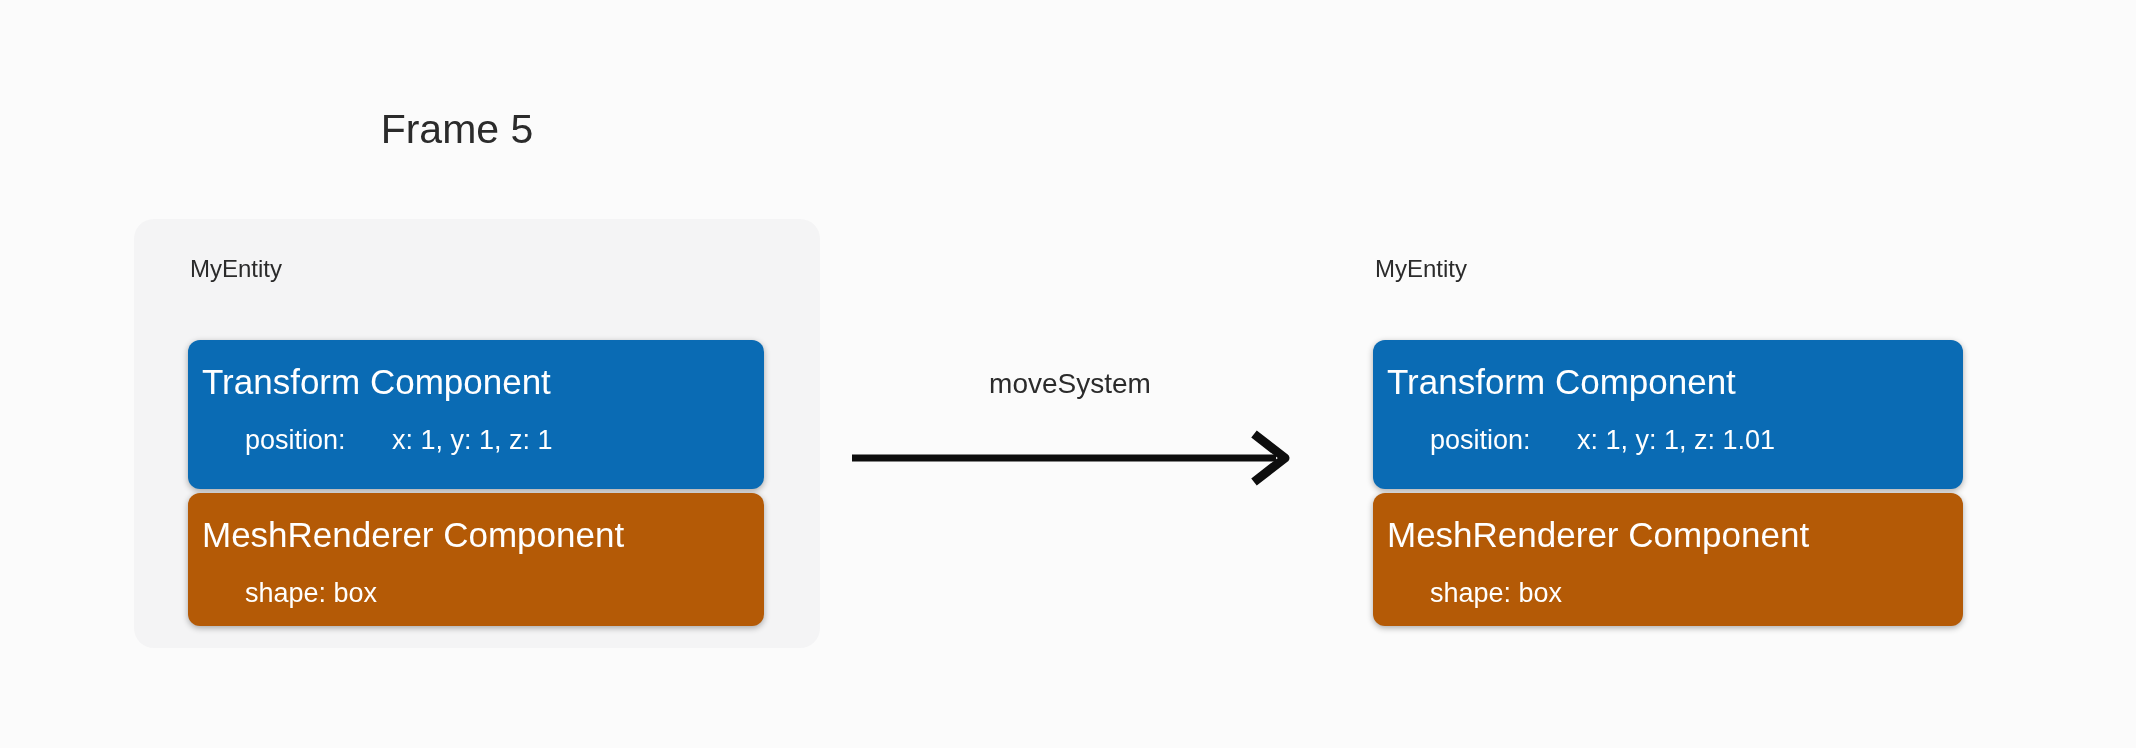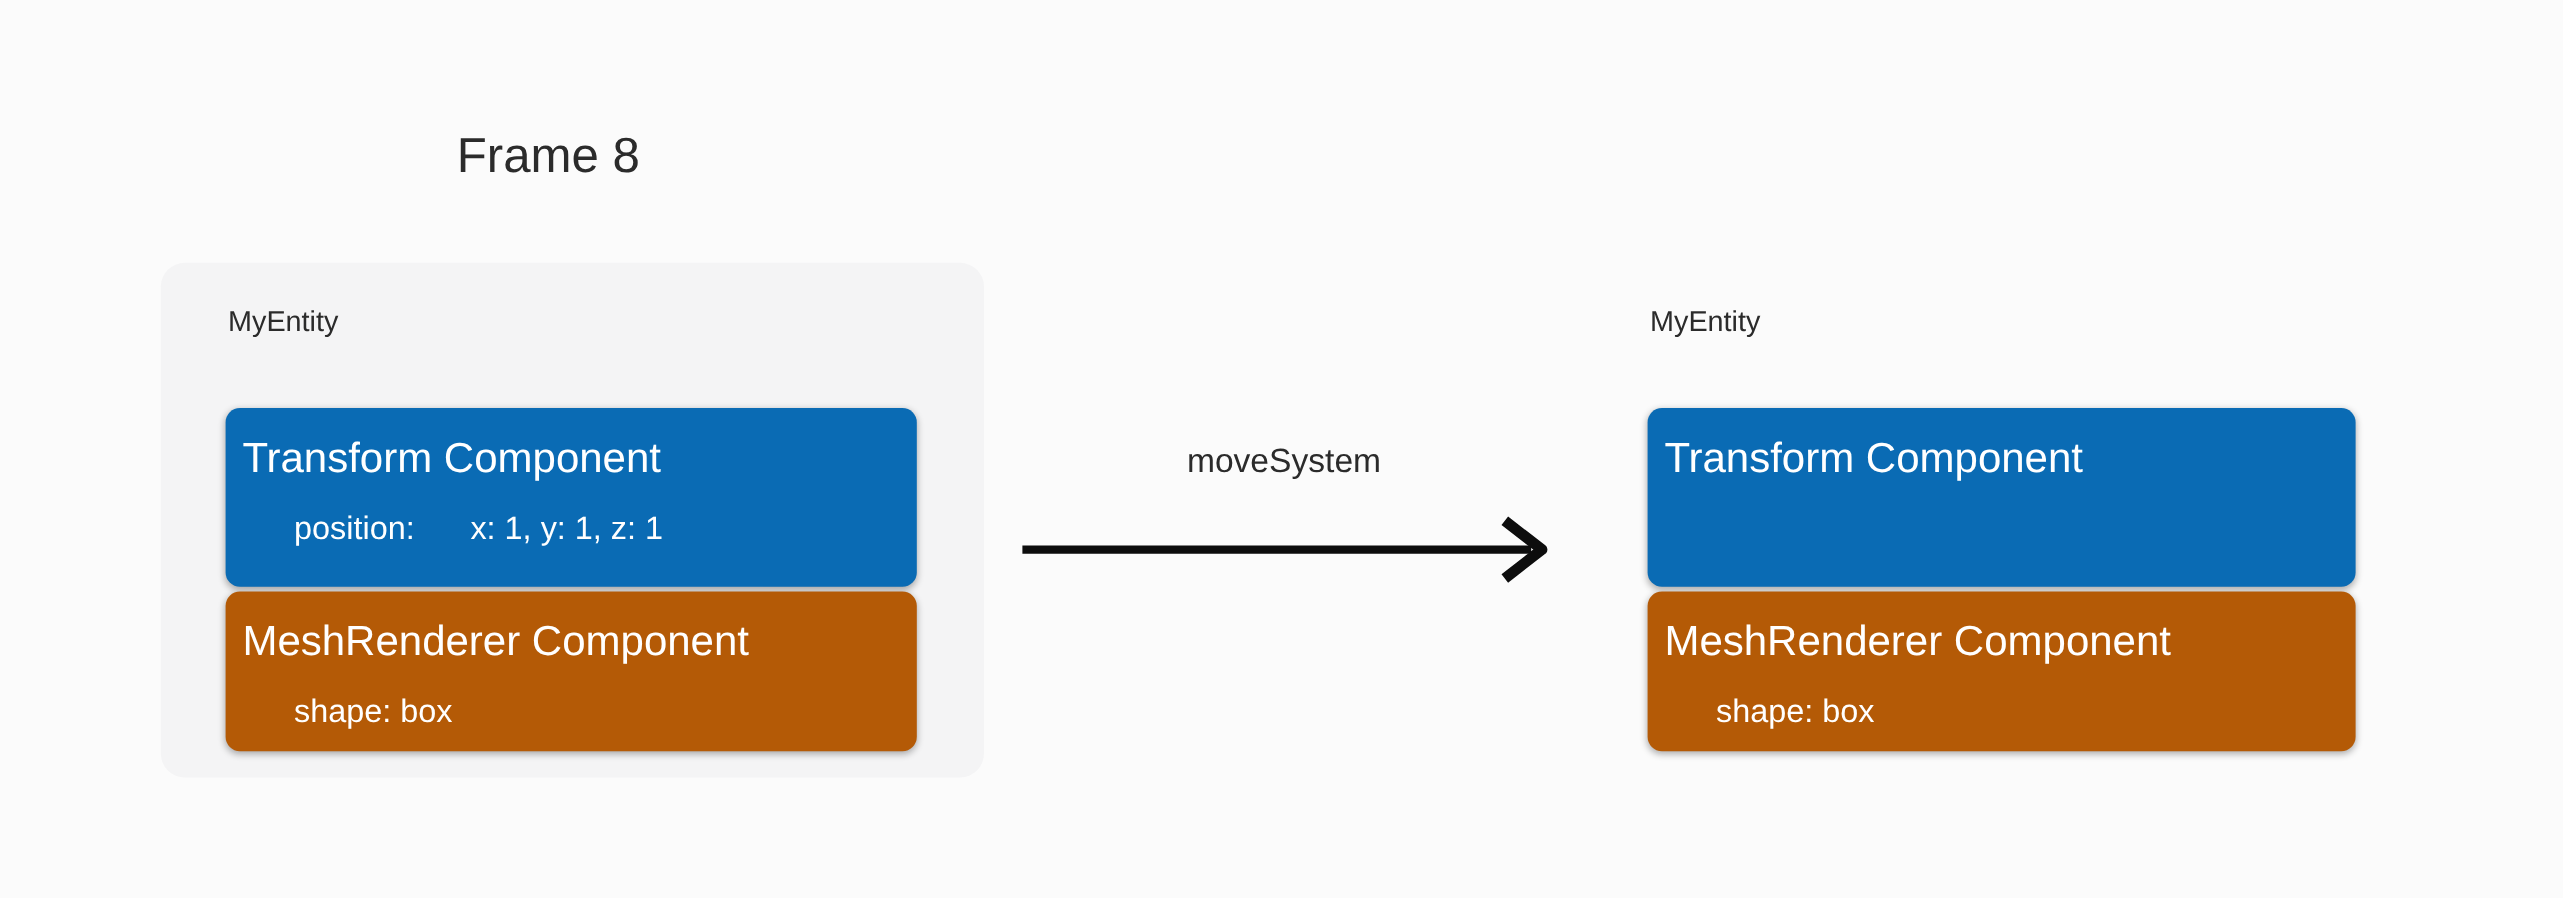--- a/index.html
+++ b/index.html
@@ -115,21 +115,21 @@
     width: 440px;
     height: 70px;
     color: var(--arrow, #0d0d0d);
   }
 </style>
 </head>
 <body>
 
 <div class="canvas">
 
-  <div class="frame-title f1">Frame 8</div>
+  <div class="frame-title f1">Frame 5</div>
 
   <div class="entity-group left">
     <div class="entity-name">MyEntity</div>
 
     <div class="component transform">
       <div class="comp-title">Transform Component</div>
       <div class="comp-detail">
         <span class="detail-label">position:</span><span class="detail-value">x: 1, y: 1, z: 1</span>
       </div>
     </div>
@@ -146,20 +146,23 @@
   <svg class="arrow-svg" viewBox="0 0 440 70" fill="none" xmlns="http://www.w3.org/2000/svg">
     <line x1="2" y1="35" x2="426" y2="35" stroke="currentColor" stroke-width="7"></line>
     <polyline points="404,11 435,35 404,59" stroke="currentColor" stroke-width="9" stroke-linejoin="round" stroke-linecap="butt" fill="none"></polyline>
   </svg>
 
   <div class="entity-group right">
     <div class="entity-name">MyEntity</div>
 
     <div class="component transform">
       <div class="comp-title">Transform Component</div>
+      <div class="comp-detail">
+        <span class="detail-label">position:</span><span class="detail-value">x: 1, y: 1, z: 1.01</span>
+      </div>
     </div>
 
     <div class="component mesh">
       <div class="comp-title">MeshRenderer Component</div>
       <div class="comp-detail">
         <span class="detail-label">shape: box</span><span class="detail-value"></span>
       </div>
     </div>
   </div>
 

